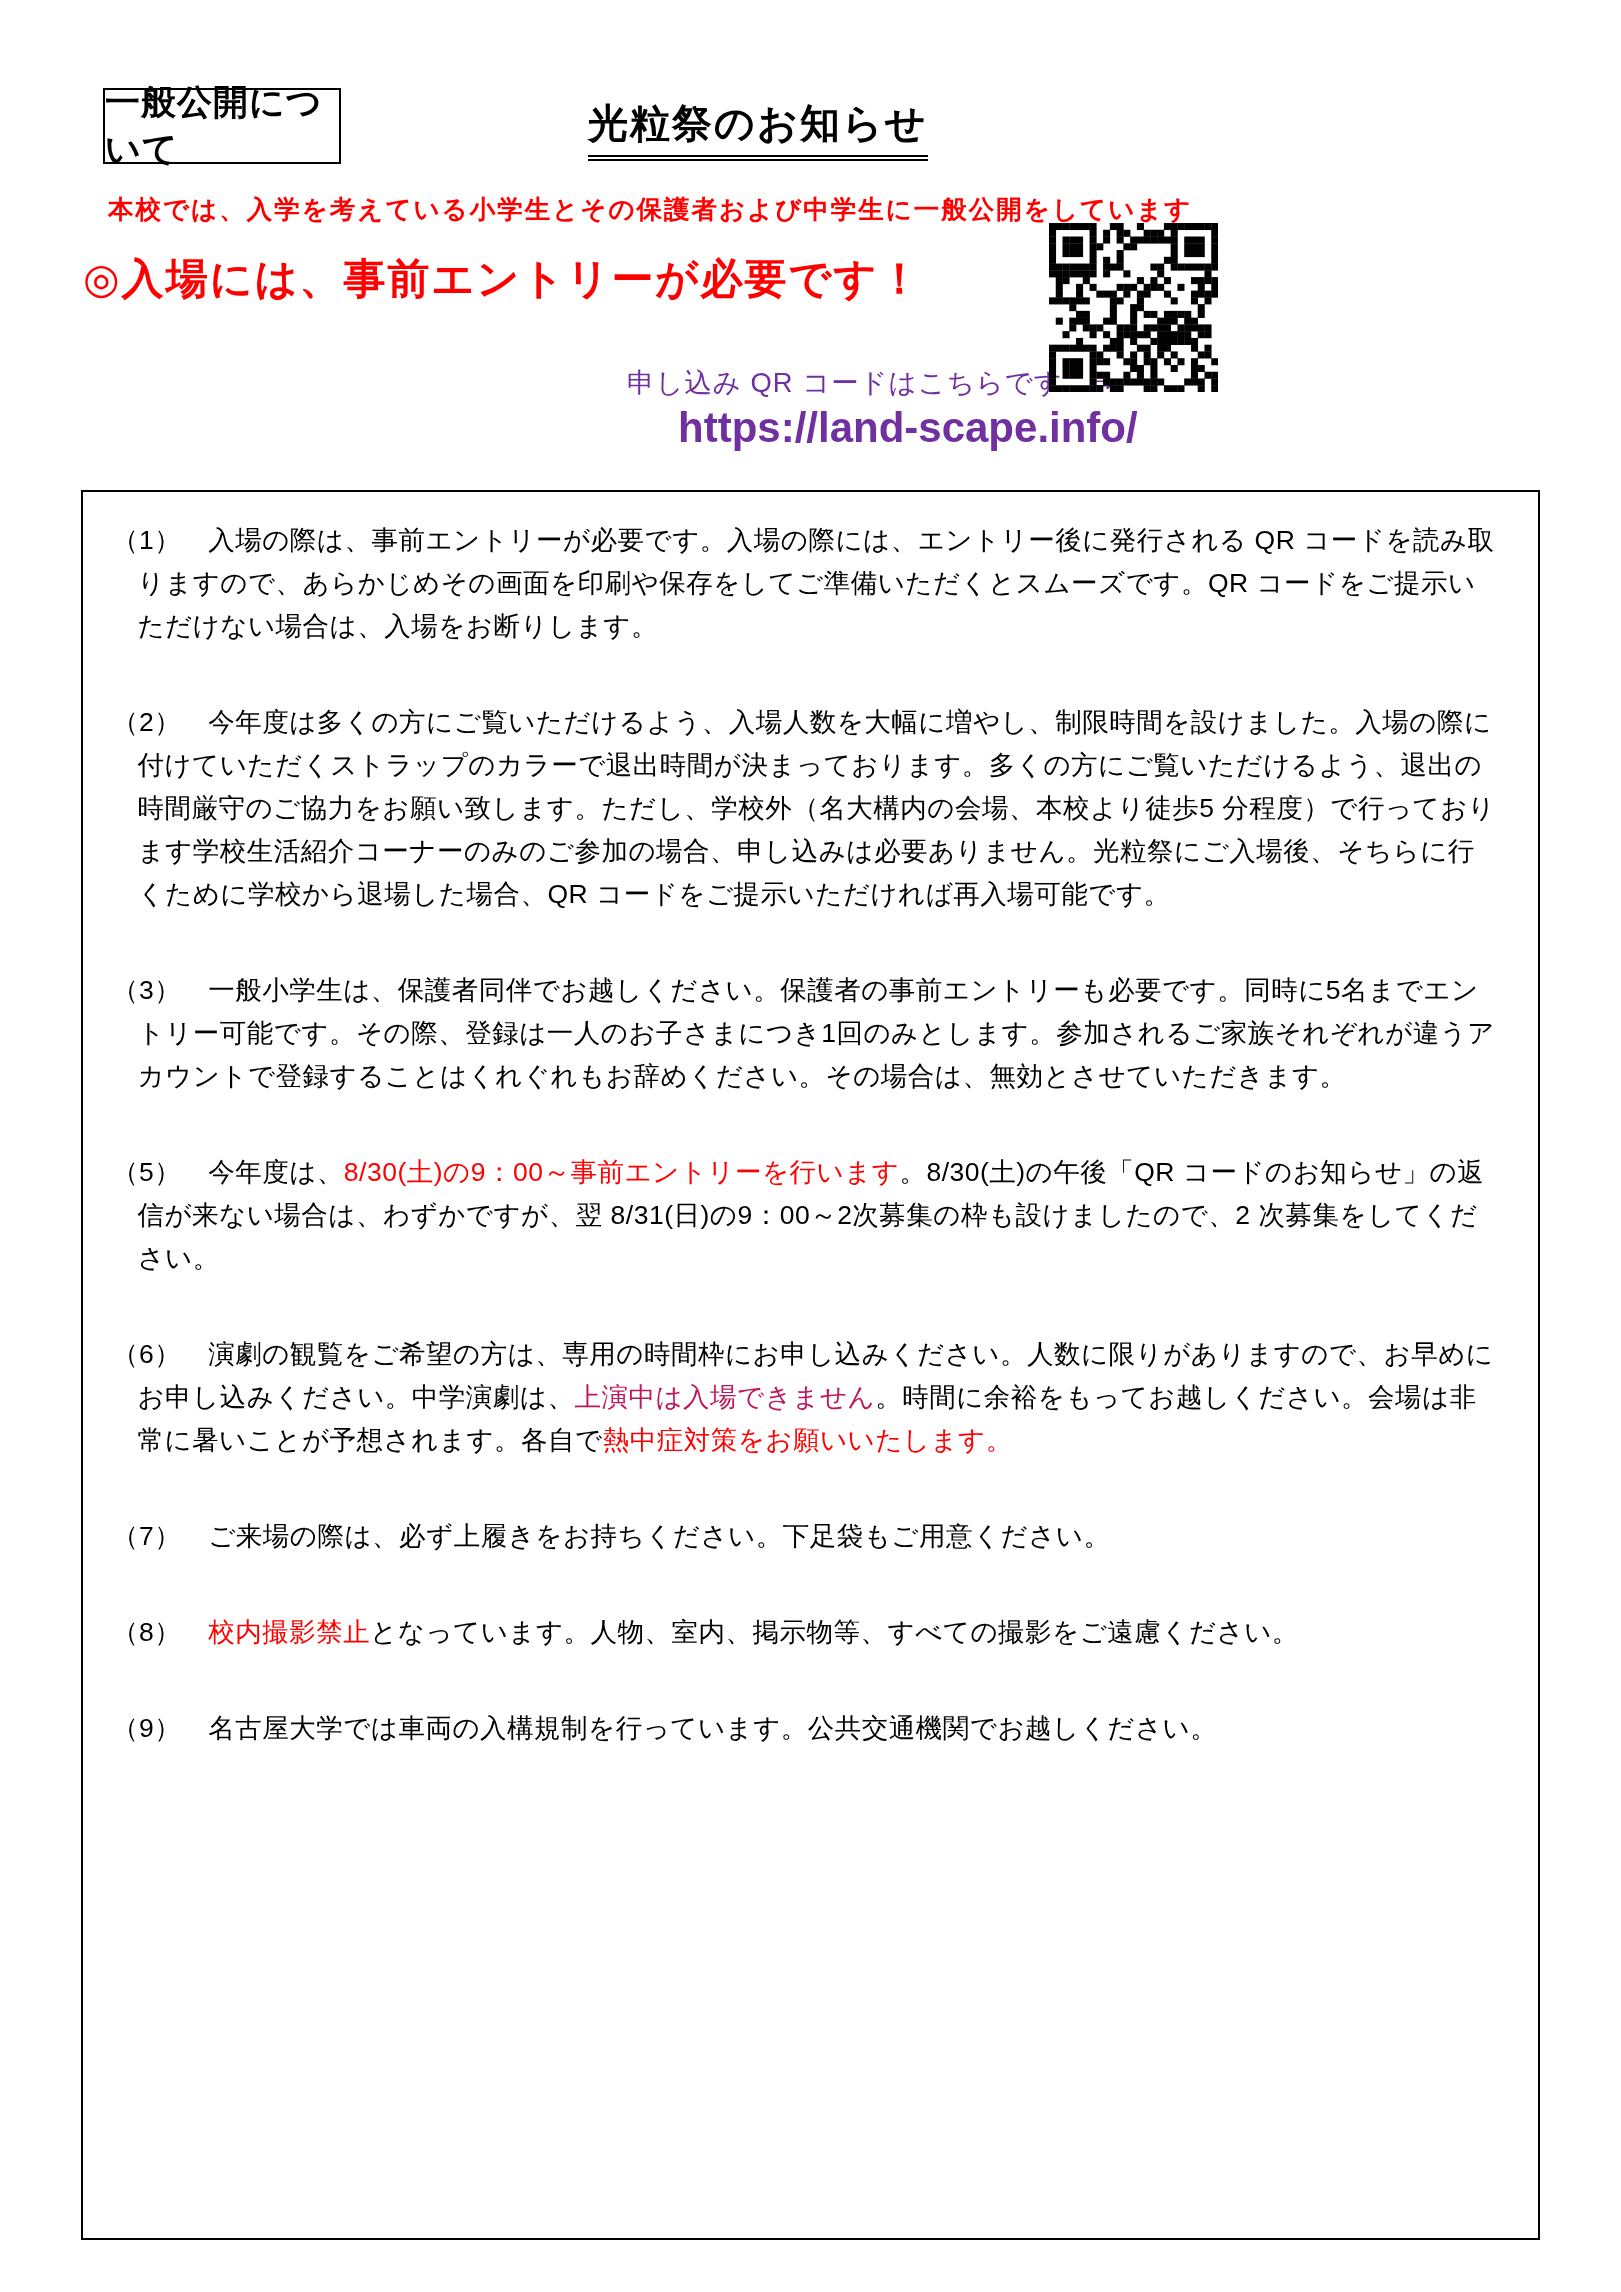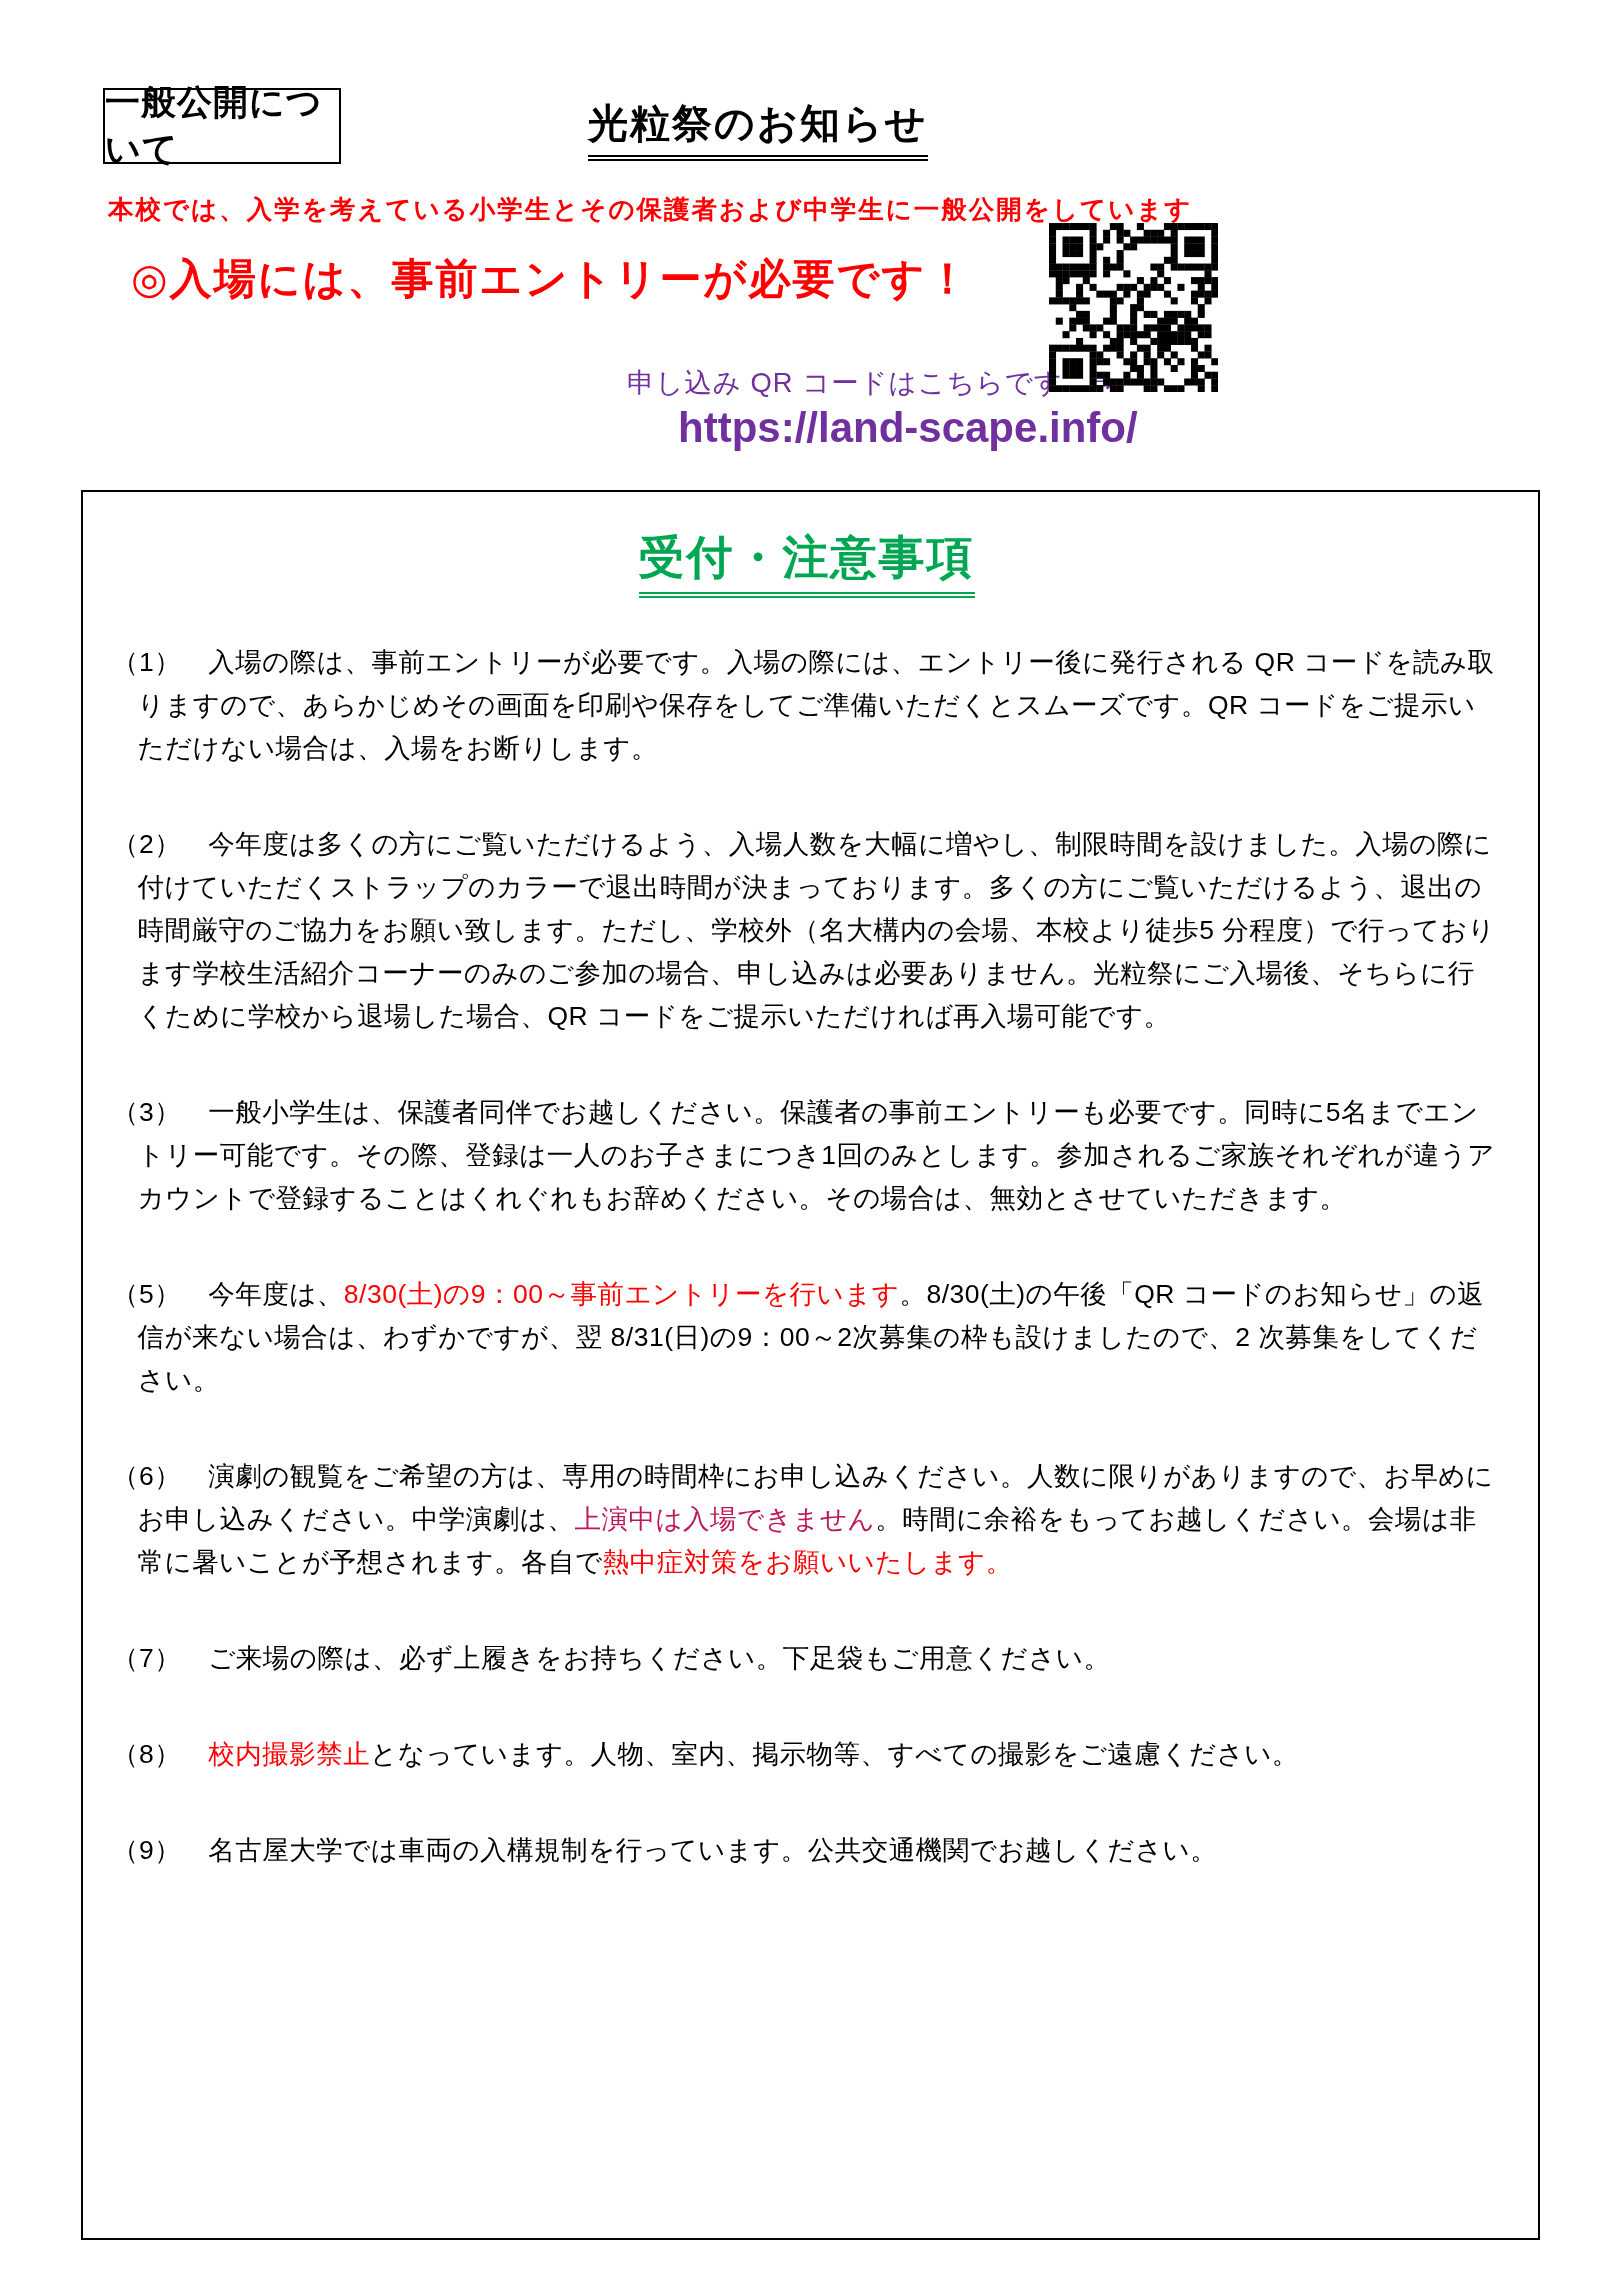--- a/index.html
+++ b/index.html
@@ -27,21 +27,20 @@
   }
   .intro{
     position:absolute;left:108px;top:192px;
     font-size:25.5px;font-weight:bold;letter-spacing:2px;
     color:#FF0000;
   }
   .entry-heading{
     position:absolute;left:83px;top:251px;
     font-size:42px;font-weight:bold;letter-spacing:2px;
     color:#FF0000;
-    margin-left:48px;
   }
   .qr-caption{
     position:absolute;left:627px;top:365px;
     font-size:27.4px;color:#7030A0;letter-spacing:1px;
   }
   .qr-url{
     position:absolute;left:678px;top:404px;
     font-size:42px;font-weight:bold;color:#7030A0;
   }
   .qr{
@@ -414,23 +413,20 @@
         <rect x="103.20" y="165.12" width="7.18" height="7.18"></rect>
         <rect x="116.96" y="165.12" width="7.18" height="7.18"></rect>
         <rect x="123.84" y="165.12" width="7.18" height="7.18"></rect>
         <rect x="130.72" y="165.12" width="7.18" height="7.18"></rect>
         <rect x="151.36" y="165.12" width="7.18" height="7.18"></rect>
         <rect x="165.12" y="165.12" width="7.18" height="7.18"></rect>
       </svg>
   </div>
 
   <div class="notice-box">
-    <div class="notice-title-wrap">
-      <span class="notice-title">受付・注意事項</span>
-    </div>
     <div>
       <p class="item"><span>（1）　入場の際は、事前エントリーが必要です。入場の際には、エントリー後に発行される QR コードを読み取りますので、あらかじめその画面を印刷や保存をしてご準備いただくとスムーズです。QR コードをご提示いただけない場合は、入場をお断りします。</span></p>
       <p class="item"><span>（2）　今年度は多くの方にご覧いただけるよう、入場人数を大幅に増やし、制限時間を設けました。入場の際に付けていただくストラップのカラーで退出時間が決まっております。多くの方にご覧いただけるよう、退出の時間厳守のご協力をお願い致します。ただし、学校外（名大構内の会場、本校より徒歩5 分程度）で行っております学校生活紹介コーナーのみのご参加の場合、申し込みは必要ありません。光粒祭にご入場後、そちらに行くために学校から退場した場合、QR コードをご提示いただければ再入場可能です。</span></p>
       <p class="item"><span>（3）　一般小学生は、保護者同伴でお越しください。保護者の事前エントリーも必要です。同時に5名までエントリー可能です。その際、登録は一人のお子さまにつき1回のみとします。参加されるご家族それぞれが違うアカウントで登録することはくれぐれもお辞めください。その場合は、無効とさせていただきます。</span></p>
       <p class="item"><span>（5）　今年度は、</span><span style="color: rgb(255, 0, 0);">8/30(土)の9：00～事前エントリーを行います</span><span>。8/30(土)の午後「QR コードのお知らせ」の返信が来ない場合は、わずかですが、翌 8/31(日)の9：00～2次募集の枠も設けましたので、2 次募集をしてください。</span></p>
       <p class="item"><span>（6）　演劇の観覧をご希望の方は、専用の時間枠にお申し込みください。人数に限りがありますので、お早めにお申し込みください。中学演劇は、</span><span style="color: #be185d;">上演中は入場できません</span><span>。時間に余裕をもってお越しください。会場は非常に暑いことが予想されます。各自で</span><span style="color: rgb(255, 0, 0);">熱中症対策をお願いいたします。</span></p>
       <p class="item"><span>（7）　ご来場の際は、必ず上履きをお持ちください。下足袋もご用意ください。</span></p>
       <p class="item"><span>（8）　</span><span style="color: rgb(255, 0, 0);">校内撮影禁止</span><span>となっています。人物、室内、掲示物等、すべての撮影をご遠慮ください。</span></p>
       <p class="item"><span>（9）　名古屋大学では車両の入構規制を行っています。公共交通機関でお越しください。</span></p>
     </div>

